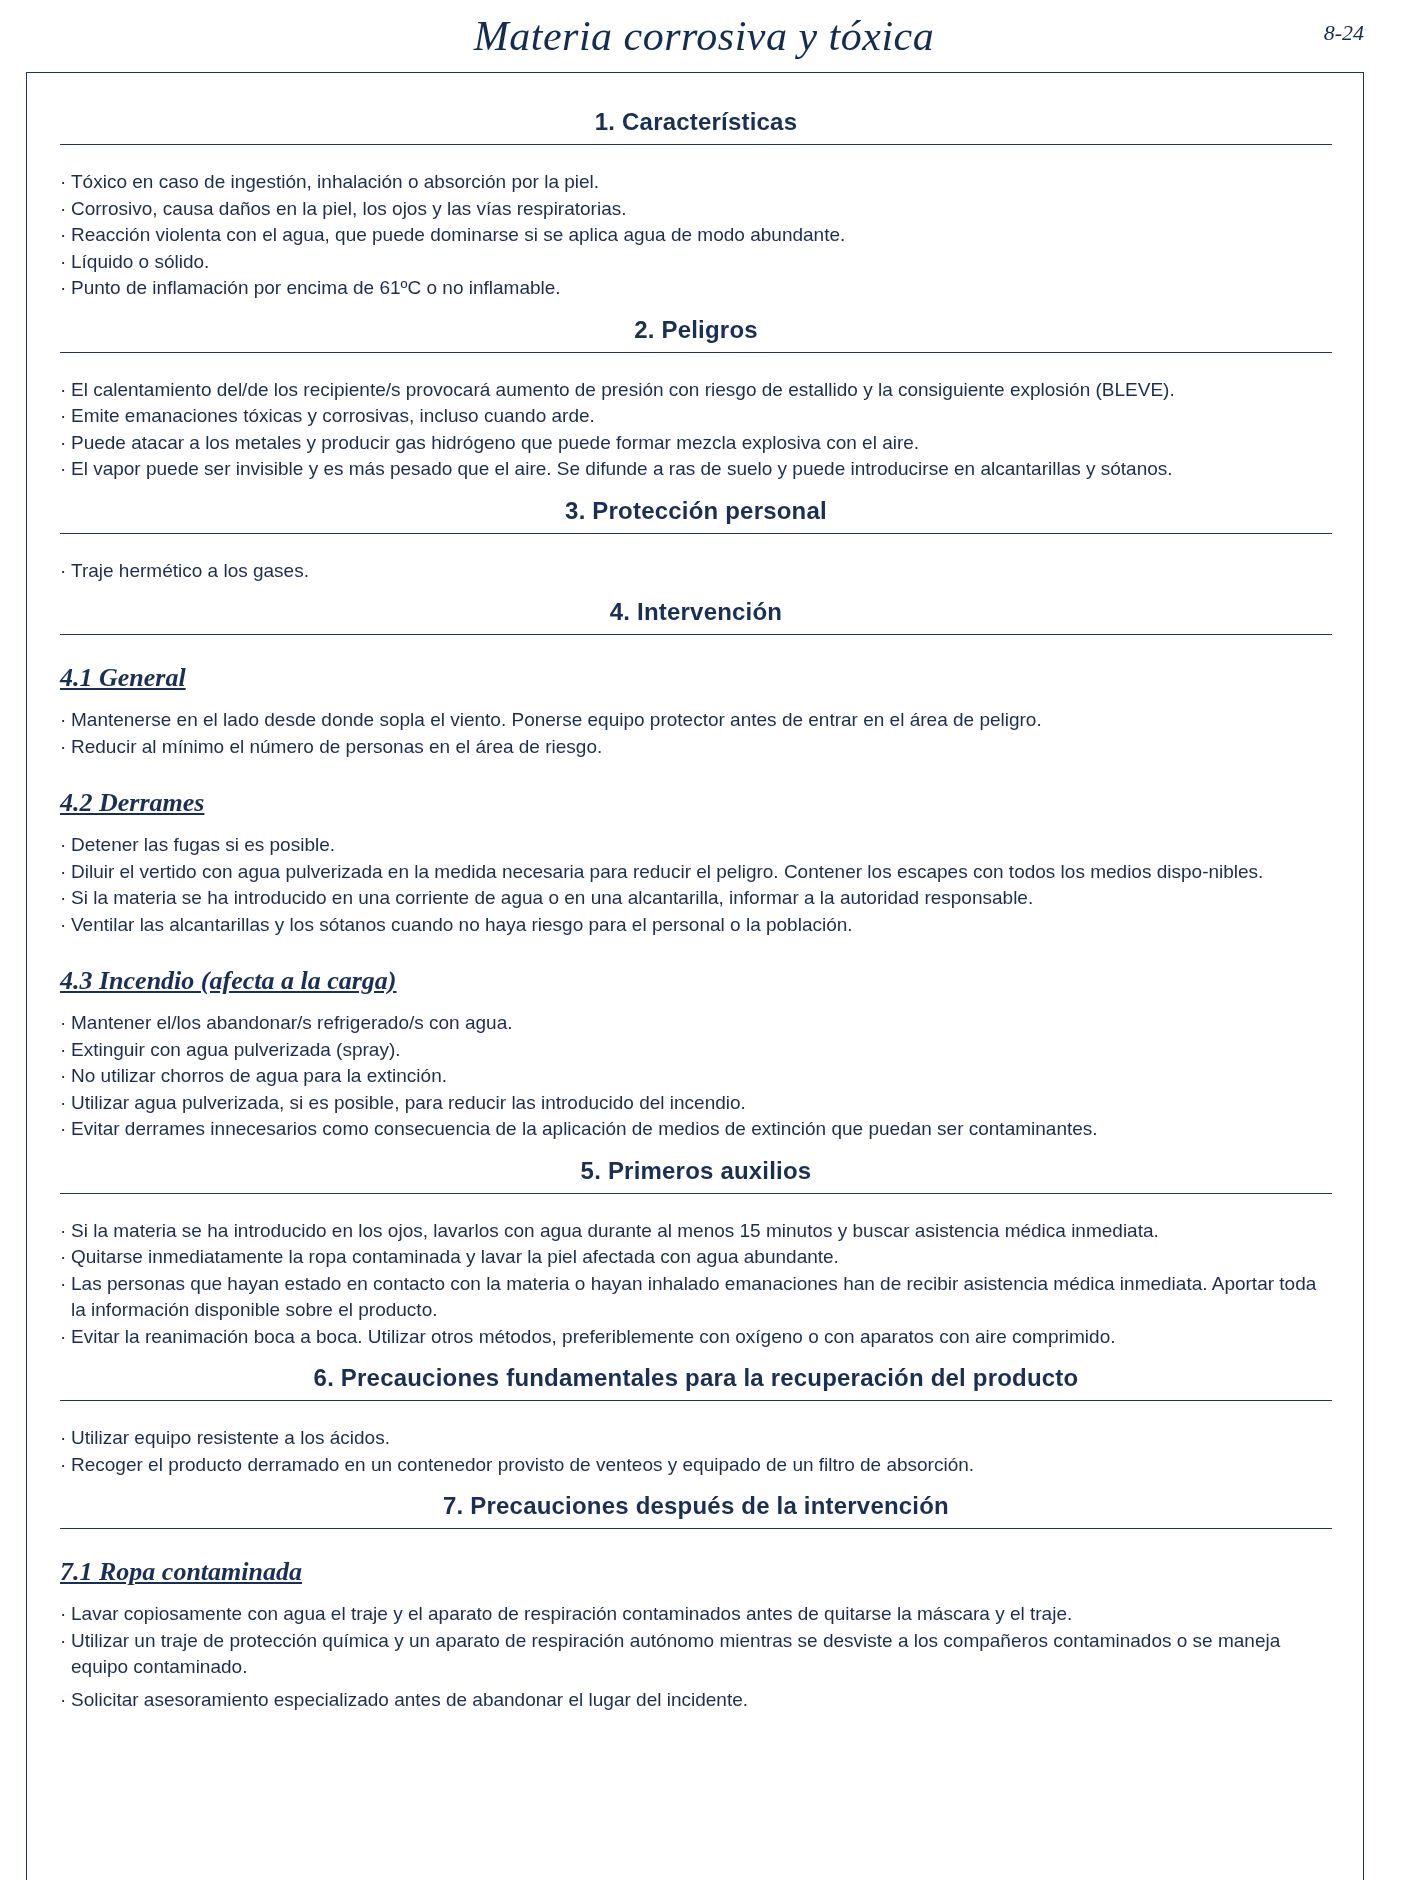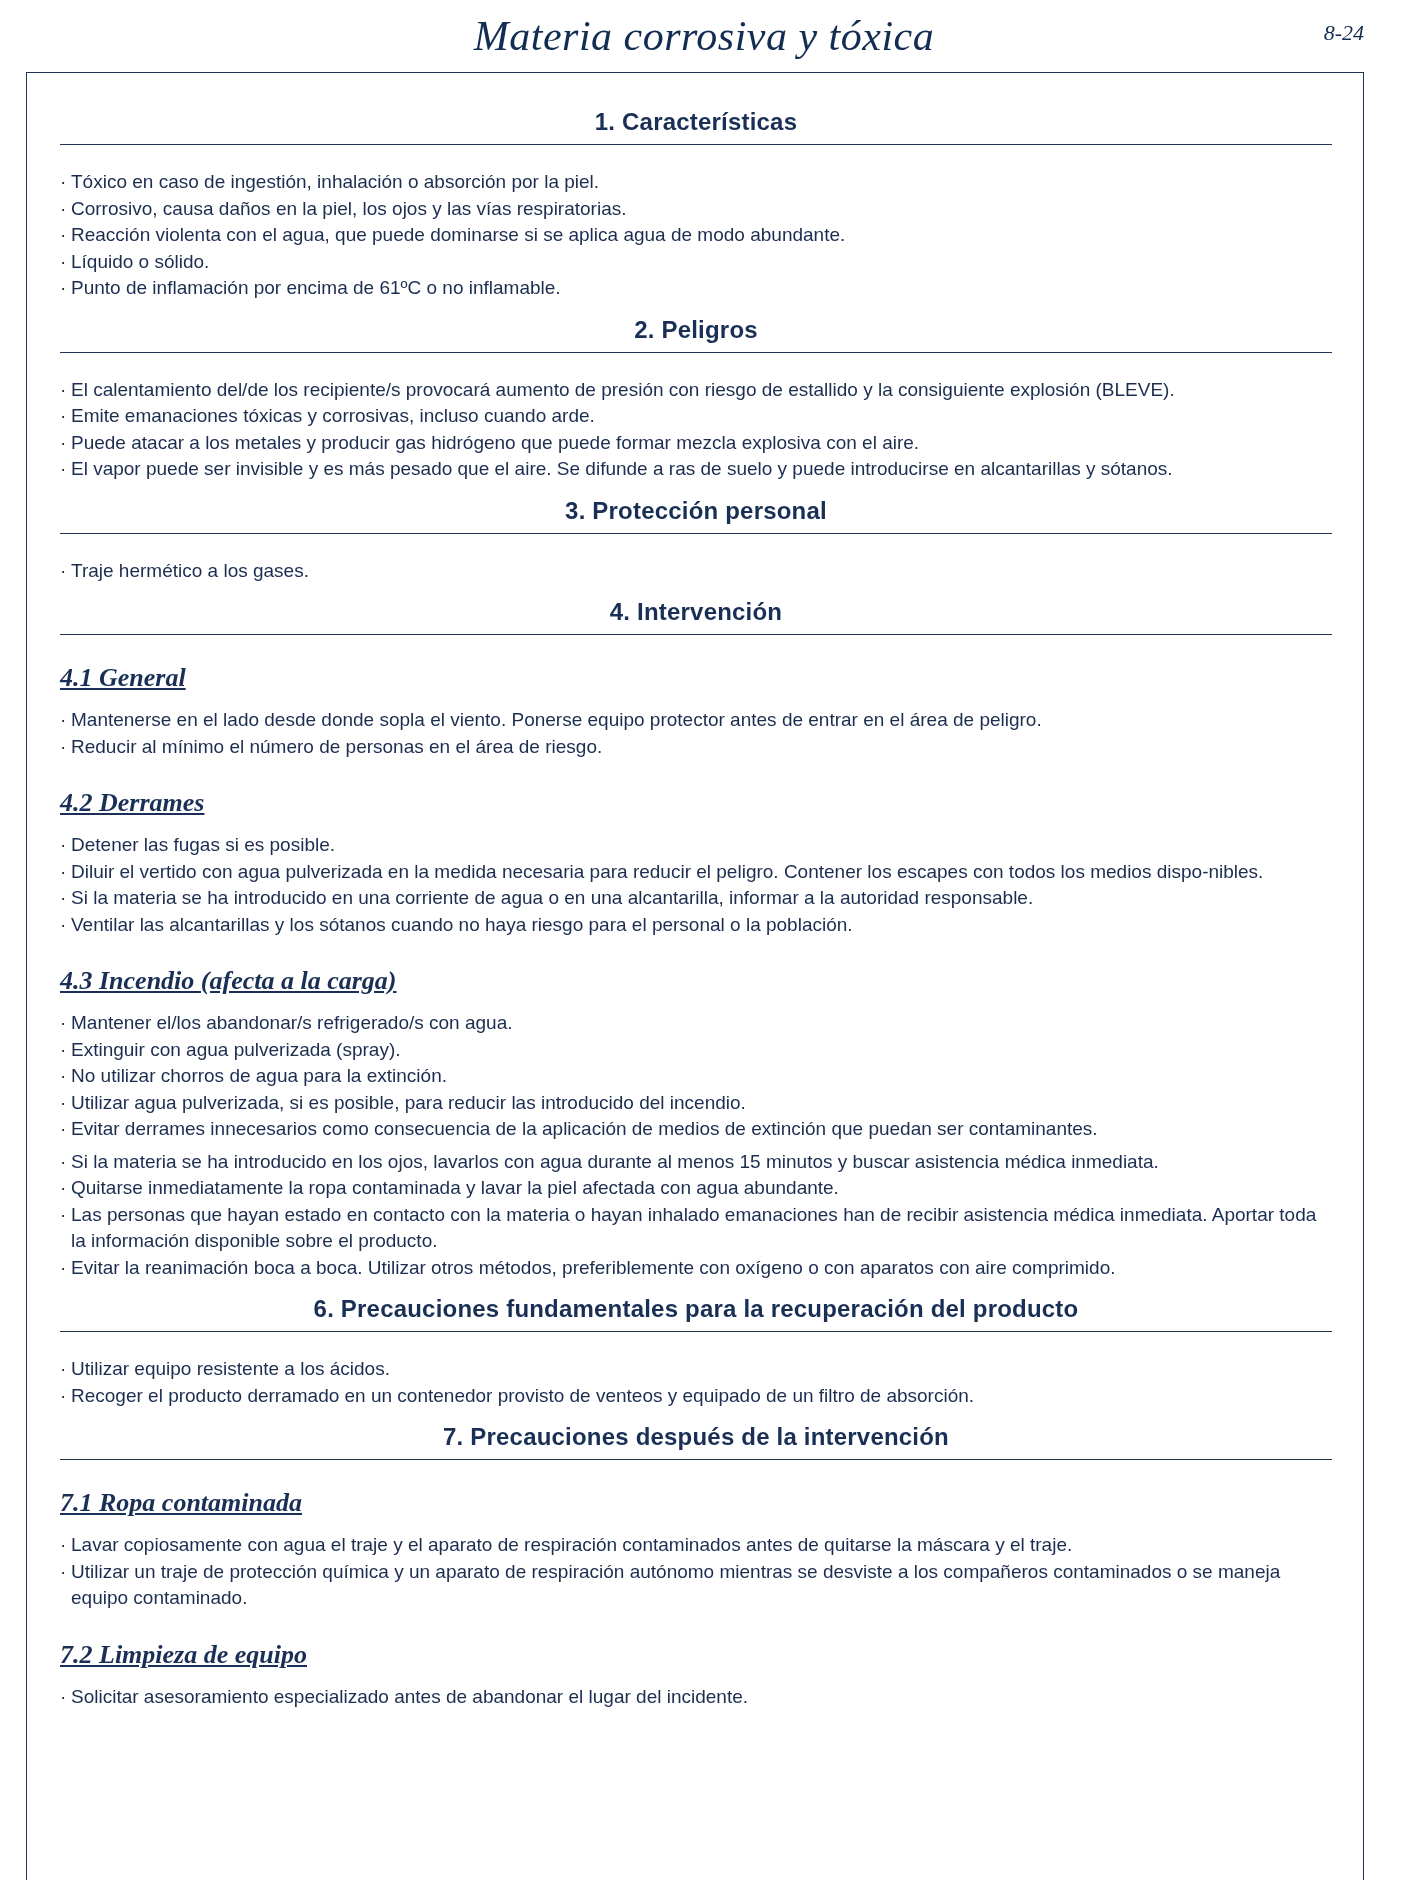--- a/index.html
+++ b/index.html
@@ -73,20 +73,21 @@
     <ul class="bullets">
         <li><span class="dot">·</span><span>Mantener el/los abandonar/s refrigerado/s con agua.</span></li>
         <li><span class="dot">·</span><span>Extinguir con agua pulverizada (spray).</span></li>
         <li><span class="dot">·</span><span>No utilizar chorros de agua para la extinción.</span></li>
         <li><span class="dot">·</span><span>Utilizar agua pulverizada, si es posible, para reducir las introducido del incendio.</span></li>
         <li><span class="dot">·</span><span>Evitar derrames innecesarios como consecuencia de la aplicación de medios de extinción que puedan ser contaminantes.</span></li>
       </ul>
   </section>
 
   <section>
+    <div class="section-head">5. Primeros auxilios</div>
     <ul class="bullets">
         <li><span class="dot">·</span><span>Si la materia se ha introducido en los ojos, lavarlos con agua durante al menos 15 minutos y buscar asistencia médica inmediata.</span></li>
         <li><span class="dot">·</span><span>Quitarse inmediatamente la ropa contaminada y lavar la piel afectada con agua abundante.</span></li>
         <li><span class="dot">·</span><span>Las personas que hayan estado en contacto con la materia o hayan inhalado emanaciones han de recibir asistencia médica inmediata. Aportar toda la información disponible sobre el producto.</span></li>
         <li><span class="dot">·</span><span>Evitar la reanimación boca a boca. Utilizar otros métodos, preferiblemente con oxígeno o con aparatos con aire comprimido.</span></li>
       </ul>
   </section>
 
   <section>
     <div class="section-head">6. Precauciones fundamentales para la recuperación del producto</div>
@@ -96,19 +97,18 @@
       </ul>
   </section>
 
   <section>
     <div class="section-head">7. Precauciones después de la intervención</div>
     <div class="sub-head">7.1 Ropa contaminada</div>
     <ul class="bullets">
         <li><span class="dot">·</span><span>Lavar copiosamente con agua el traje y el aparato de respiración contaminados antes de quitarse la máscara y el traje.</span></li>
         <li><span class="dot">·</span><span>Utilizar un traje de protección química y un aparato de respiración autónomo mientras se desviste a los compañeros contaminados o se maneja equipo contaminado.</span></li>
       </ul>
-    <div class="sub-head">7.2 Limpieza de equipo</div>
     <ul class="bullets">
         <li><span class="dot">·</span><span>Solicitar asesoramiento especializado antes de abandonar el lugar del incidente.</span></li>
       </ul>
   </section>
 
 </div>
 
 </body></html>

